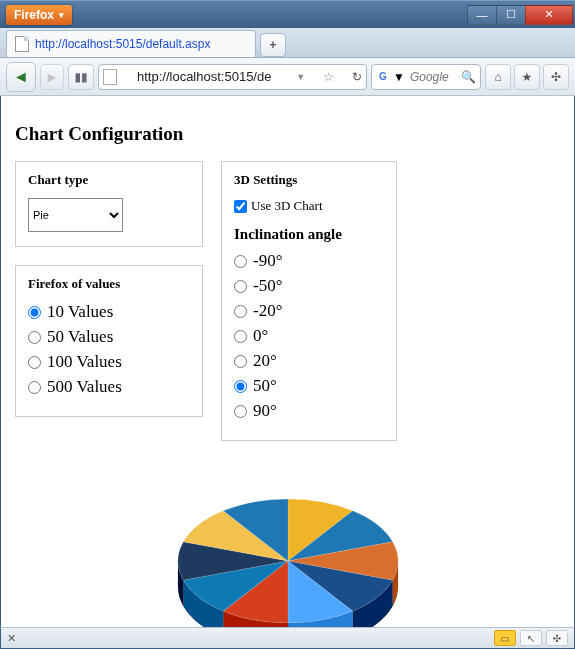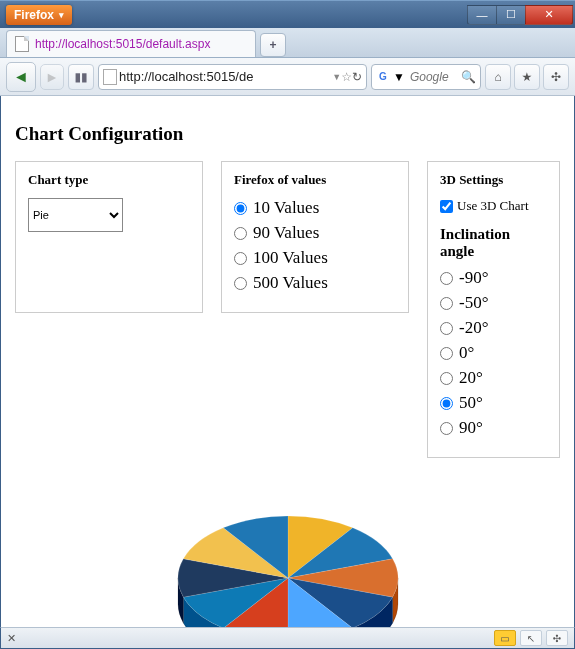--- a/index.html
+++ b/index.html
@@ -62,21 +62,21 @@
     background: #f7f9fb;
     border: 1px solid #a9b9ca;
     border-bottom: none;
     border-radius: 4px 4px 0 0;
     padding: 5px 10px 5px 8px;
     margin-right: 4px;
     display: flex;
     align-items: center;
     gap: 6px;
     font-size: 12px;
-    color: #a21caf;
+    color: #1d4ed8;
     min-width: 250px;
   }
   .tab .doc-icon {
     width: 14px; height: 16px;
     border: 1px solid #999; background: #fff;
     position: relative;
   }
   .tab .doc-icon::after {
     content: ""; position: absolute; right: -1px; top: -1px;
     border-top: 5px solid #d9e4ef; border-left: 5px solid #ccc;
@@ -115,21 +115,21 @@
   }
   .urlbar {
     flex: 1;
     height: 26px;
     border: 1px solid #aab8c7;
     border-radius: 4px;
     background: #fff;
     display: flex;
     align-items: center;
     padding: 0 4px;
-    gap: 0;
+    gap: 18px;
     overflow:hidden;
   }
   .urlbar .doc-icon{width:14px;height:16px;border:1px solid #aaa;flex-shrink:0;position:relative;}
   .urlbar input {
     border: none; outline: none; flex: 1; font-size: 13px; color:#222;
     min-width:0;
   }
   .urlbar .dd { color:#888; font-size:9px;}
   .urlbar .star{ color:#888;}
   .urlbar .reload{ color:#555;}
@@ -157,21 +157,21 @@
   }
   .page { padding: 23px 14px; font-family: "Times New Roman", serif; }
   h2.page-title { font-family:"Times New Roman",serif; font-size:19px; margin:4px 0 16px 0;}
   .panels { display:flex; gap:18px; align-items:flex-start;}
   .panel {
     border:1px solid #ccc; padding:10px 12px 14px 12px;
     font-family: "Times New Roman", serif;
     font-size: 13px;
   }
   .panel.left{ width:188px;}
-  .panel.right{ width:234px;}
+  .panel.right{ width:176px;}
   .panel-title{ font-weight:bold; margin-bottom:10px; font-size:13px;}
   .panel-sub{ font-weight:bold; margin:12px 0 8px 0; font-size:15px;}
   select.charttype{
     font-family: Tahoma, sans-serif; font-size:11px;
     width:95px; height:34px; border:1px solid #888;background:#fff;
   }
   .radio-row{ display:flex;align-items:center;gap:6px;margin:5px 0;}
   .radio-row input{margin:0;}
   .radio-row label{ font-size:17px;}
   .chk-row{ display:flex;align-items:center;gap:4px;margin-bottom:4px;}
@@ -241,38 +241,38 @@
     <div class="tbicon">✣</div>
   </div>
 </div>
 
 <div class="viewport">
   <div class="page">
     <h2 class="page-title">Chart Configuration</h2>
 
     <div class="panels">
 
-      <div style="display:flex;flex-direction:row;gap:18px;">
+      <div style="display:flex;flex-direction:column;gap:18px;">
         <div class="panel left">
           <div class="panel-title">Chart type</div>
           <select class="charttype">
             <option>Pie</option>
           </select>
         </div>
 
         <div class="panel left">
           <div class="panel-title">Firefox of values</div>
           <div id="num-values-list">
               <div class="radio-row">
                 <input type="radio" name="nv" checked="" style="">
                 <label>10 Values</label>
               </div>
               <div class="radio-row">
                 <input type="radio" name="nv" style="">
-                <label>90 Values</label>
+                <label>50 Values</label>
               </div>
               <div class="radio-row">
                 <input type="radio" name="nv" style="">
                 <label>100 Values</label>
               </div>
               <div class="radio-row">
                 <input type="radio" name="nv" style="">
                 <label>500 Values</label>
               </div>
             </div>

